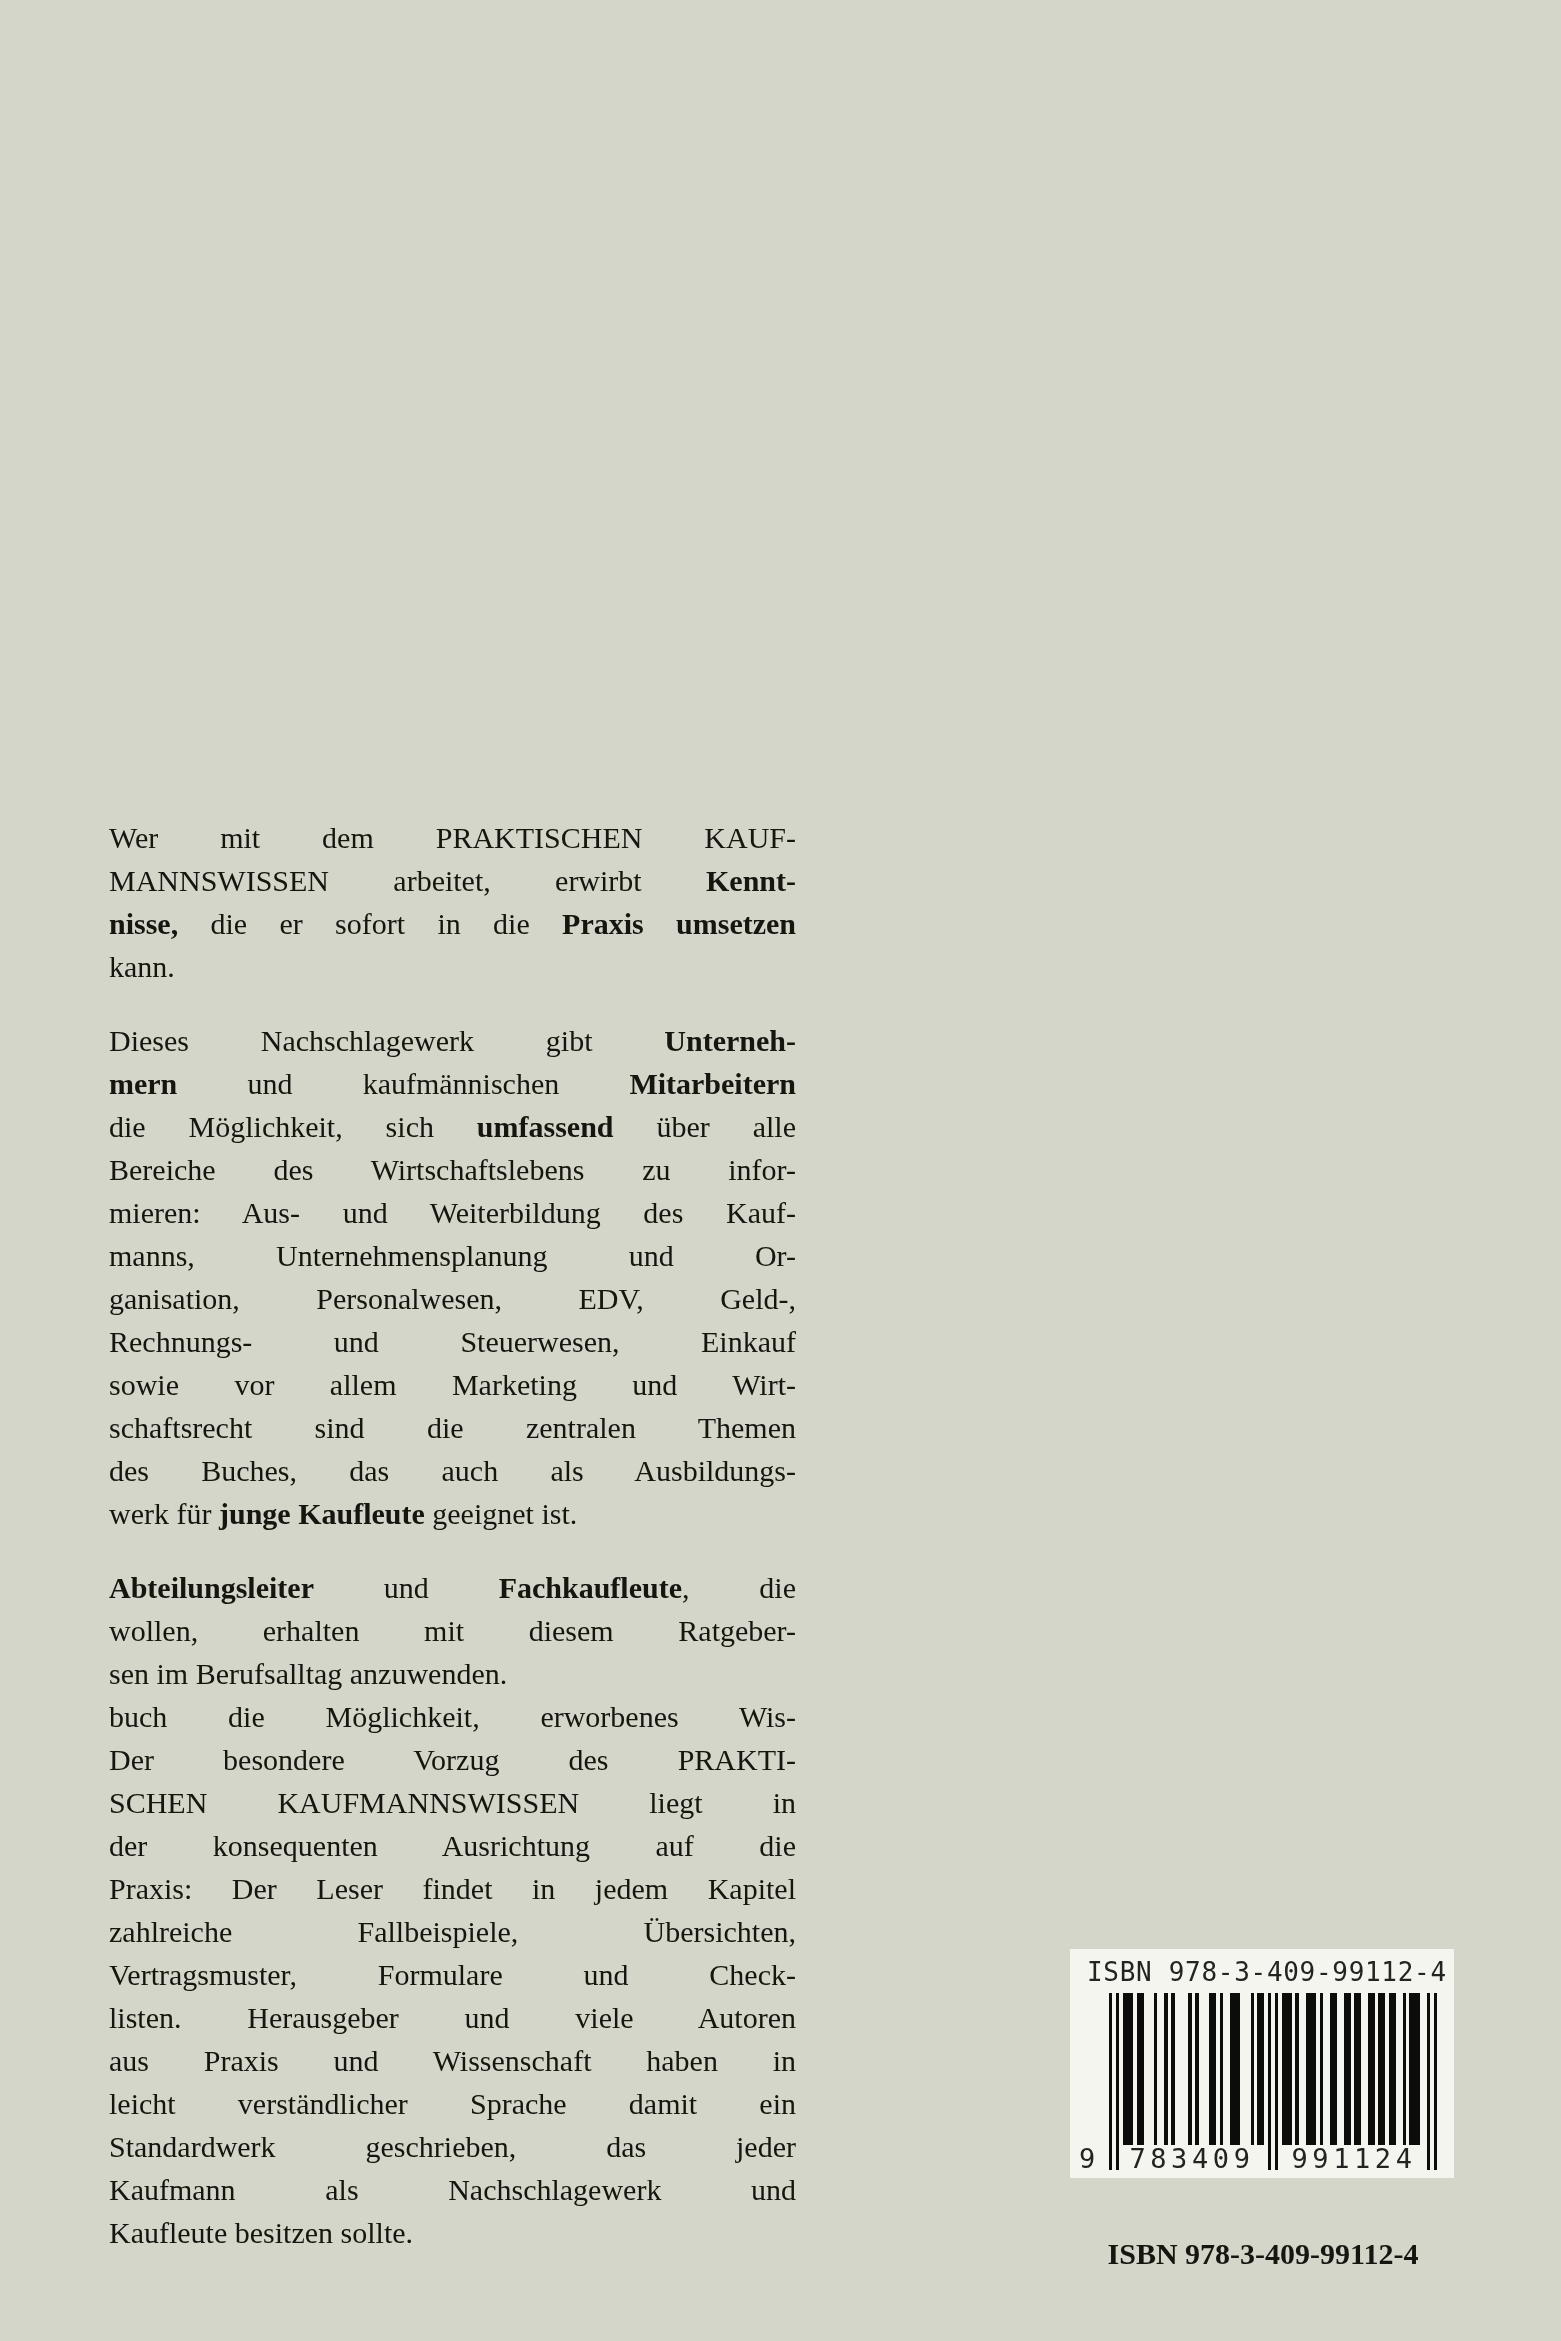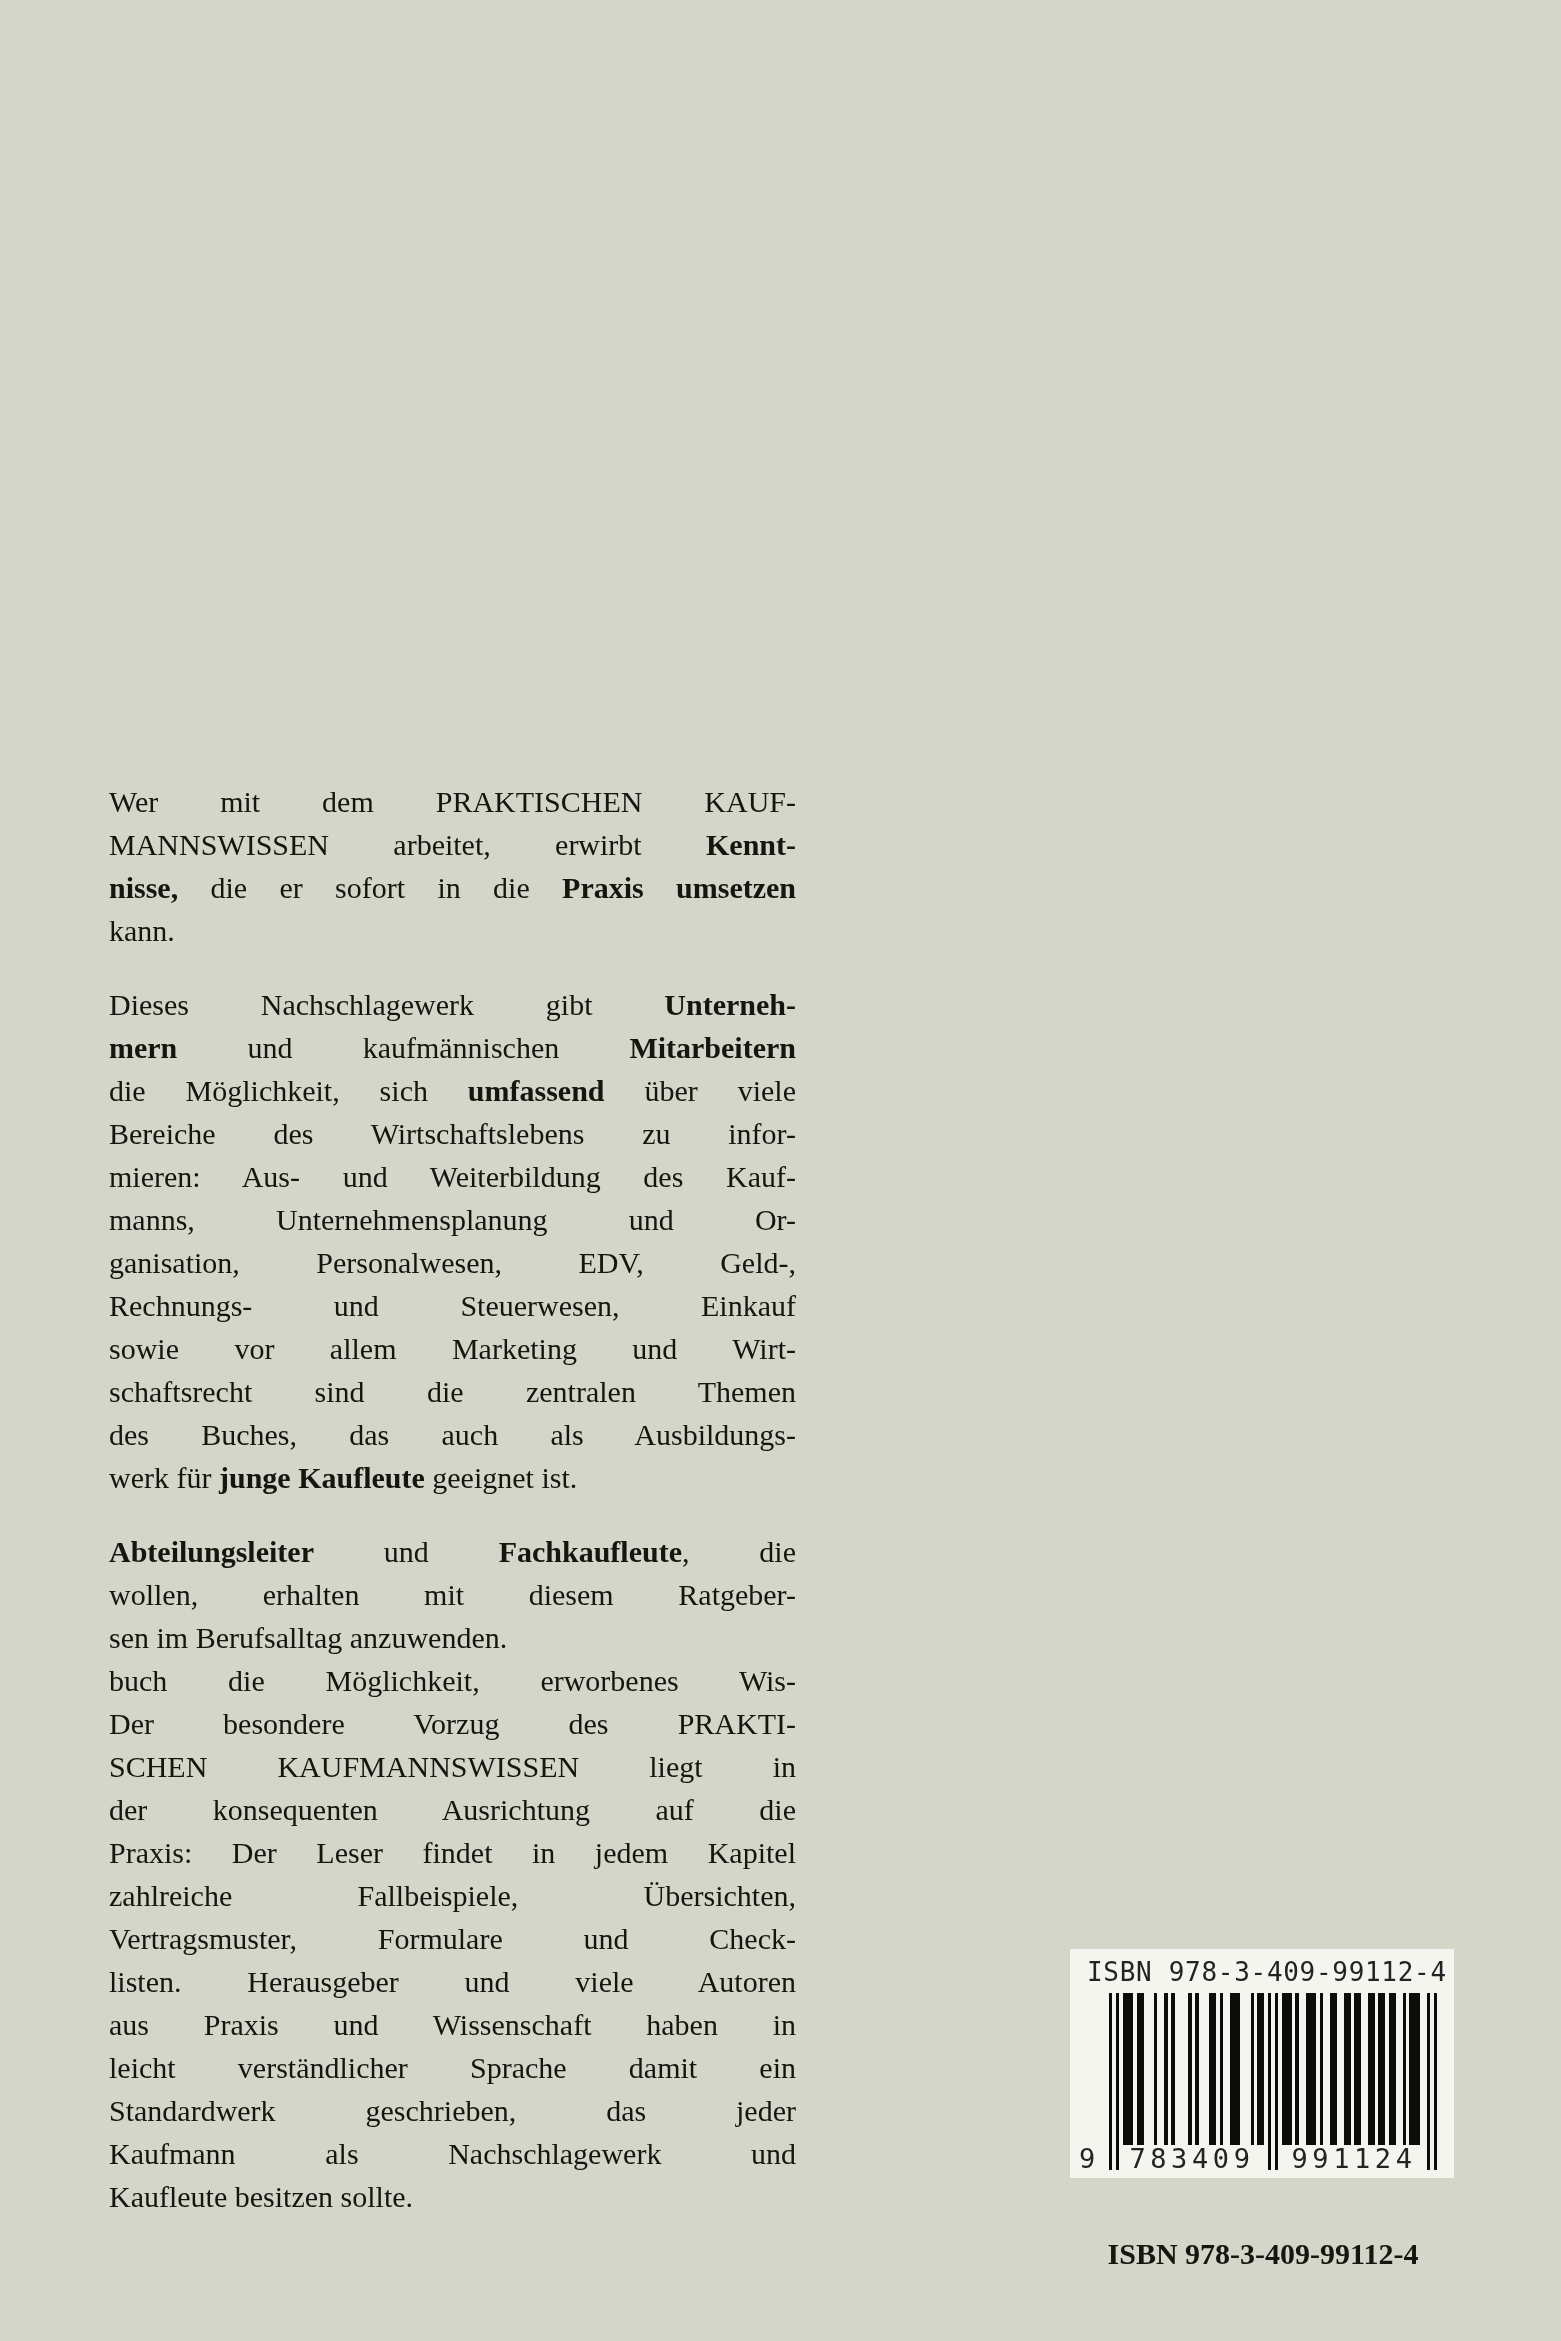--- a/index.html
+++ b/index.html
@@ -15,21 +15,21 @@
     background:var(--background);
     font-family:"Liberation Serif", serif;
     color:var(--ink);
     position:relative;
     overflow:hidden;
   }
   .cover{position:absolute;inset:0;}
   
   .body-text{
     position:absolute;
-    left:109px; top:780px; width:687px;
+    left:109px; top:816px; width:687px;
     font-size:30px; line-height:43px;
   }
   .tline{
     text-align:justify;
     text-align-last:justify;
     height:43px;
     white-space:normal;
     overflow:visible;
   }
   .tline.last{text-align-last:left;}
@@ -90,21 +90,21 @@
   <div class="body-text">
       <div style="margin-bottom: 31px;">
         <div class="tline"><span>Wer mit dem PRAKTISCHEN KAUF-</span></div>
         <div class="tline"><span>MANNSWISSEN arbeitet, erwirbt </span><span class="b">Kennt-</span></div>
         <div class="tline"><span class="b">nisse,</span><span> die er sofort in die </span><span class="b">Praxis umsetzen</span></div>
         <div class="tline last"><span>kann.</span></div>
       </div>
       <div style="margin-bottom: 31px;">
         <div class="tline"><span>Dieses Nachschlagewerk gibt </span><span class="b">Unterneh-</span></div>
         <div class="tline"><span class="b">mern</span><span> und kaufmännischen </span><span class="b">Mitarbeitern</span></div>
-        <div class="tline"><span>die Möglichkeit, sich </span><span class="b">umfassend</span><span> über viele</span></div>
+        <div class="tline"><span>die Möglichkeit, sich </span><span class="b">umfassend</span><span> über alle</span></div>
         <div class="tline"><span>Bereiche des Wirtschaftslebens zu infor-</span></div>
         <div class="tline"><span>mieren: Aus- und Weiterbildung des Kauf-</span></div>
         <div class="tline"><span>manns, Unternehmensplanung und Or-</span></div>
         <div class="tline"><span>ganisation, Personalwesen, EDV, Geld-,</span></div>
         <div class="tline"><span>Rechnungs- und Steuerwesen, Einkauf</span></div>
         <div class="tline"><span>sowie vor allem Marketing und Wirt-</span></div>
         <div class="tline"><span>schaftsrecht sind die zentralen Themen</span></div>
         <div class="tline"><span>des Buches, das auch als Ausbildungs-</span></div>
         <div class="tline last"><span>werk für </span><span class="b">junge Kaufleute</span><span> geeignet ist.</span></div>
       </div>

